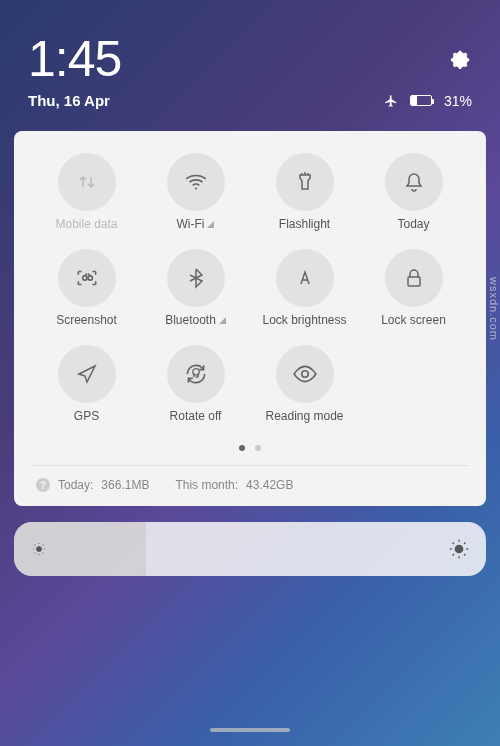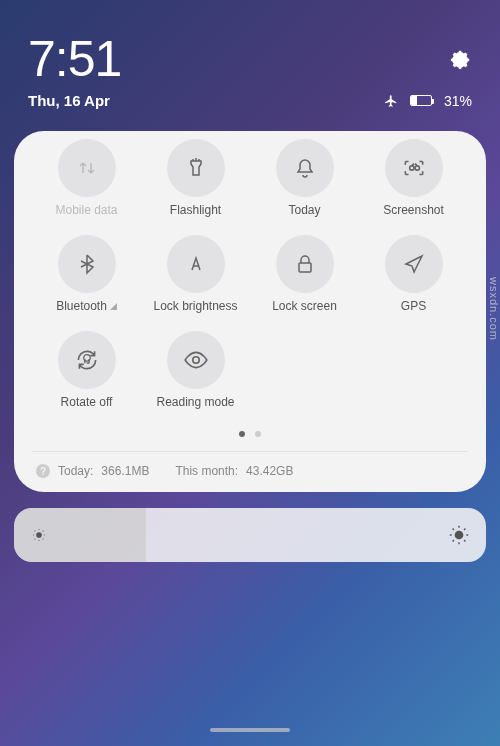--- a/index.html
+++ b/index.html
@@ -65,22 +65,22 @@
     .battery-fill {
       height: 100%;
       width: 31%;
       background: #fff;
       border-radius: 1px 0 0 1px;
     }
     .battery-text { font-size: 14px; }
     .panel {
       margin: 12px 14px 0 14px;
       background: #f3f3f4;
-      border-radius: 30px;
-      padding: 8px 18px 12px 18px;
+      border-radius: 8px;
+      padding: 22px 18px 12px 18px;
     }
     .grid {
       display: grid;
       grid-template-columns: repeat(4, 1fr);
       gap: 18px 0;
     }
     .tile {
       display: flex;
       flex-direction: column;
       align-items: center;
@@ -192,21 +192,21 @@
       font-size: 11px;
       color: rgba(220,220,220,0.7);
       letter-spacing: 1px;
     }
   </style>
 </head>
 <body>
 
 <div class="status-header">
   <div class="status-top">
-    <div class="time">7:51</div>
+    <div class="time">1:45</div>
     <svg class="gear" viewBox="0 0 24 24">
       <path d="M12 8a4 4 0 100 8 4 4 0 000-8zm9 4l-2-1c0-1 0-1-1-2l1-2-2-2-2 1c-1-1-1-1-2-1l-1-2h-2l-1 2c-1 0-1 0-2 1L5 5 3 7l1 2c-1 1-1 1-1 2l-2 1v2l2 1c0 1 0 1 1 2l-1 2 2 2 2-1c1 1 1 1 2 1l1 2h2l1-2c1 0 1 0 2-1l2 1 2-2-1-2c1-1 1-1 1-2l2-1v-2z" fill="#fff"></path>
     </svg>
   </div>
   <div class="status-bottom">
     <div class="date">Thu, 16 Apr</div>
     <div class="status-icons">
       <svg width="14" height="14" viewBox="0 0 24 24">
           <path d="M21 16v-2l-8-5V3.5a1.5 1.5 0 00-3 0V9l-8 5v2l8-2.5V19l-2 1.5V22l3.5-1 3.5 1v-1.5L13 19v-5.5l8 2.5z" fill="#fff"></path>
         </svg>
@@ -223,20 +223,32 @@
 
     <div class="tile disabled">
       <div class="tile-circle">
           <svg class="ico" width="24" height="24" viewBox="0 0 24 24">
             <path d="M8 17V7M8 7l-3 3M8 7l3 3M16 7v10M16 17l-3-3M16 17l3-3" stroke="#bbb"></path>
           </svg>
         </div>
       <span class="tile-label">Mobile data</span>
     </div>
 
+    <div class="tile">
+      <div class="tile-circle">
+          <svg class="ico" width="26" height="26" viewBox="0 0 24 24">
+            <path d="M3 9a15 15 0 0118 0M6 12a10 10 0 0112 0M9 15a5 5 0 016 0"></path>
+            <circle cx="12" cy="18" r="1" fill="#666" stroke="none"></circle>
+          </svg>
+        </div>
+      <span class="tile-label">
+          <span>Wi-Fi</span>
+          <span class="signal-mini"></span>
+        </span>
+    </div>
 
     <div class="tile">
       <div class="tile-circle">
           <svg class="ico" width="24" height="24" viewBox="0 0 24 24">
             <path d="M7 5h10v3l-2 3v8h-6v-8L7 8V5zM9 5V3M12 5V2M15 5V3"></path>
           </svg>
         </div>
       <span class="tile-label">Flashlight</span>
     </div>
 

